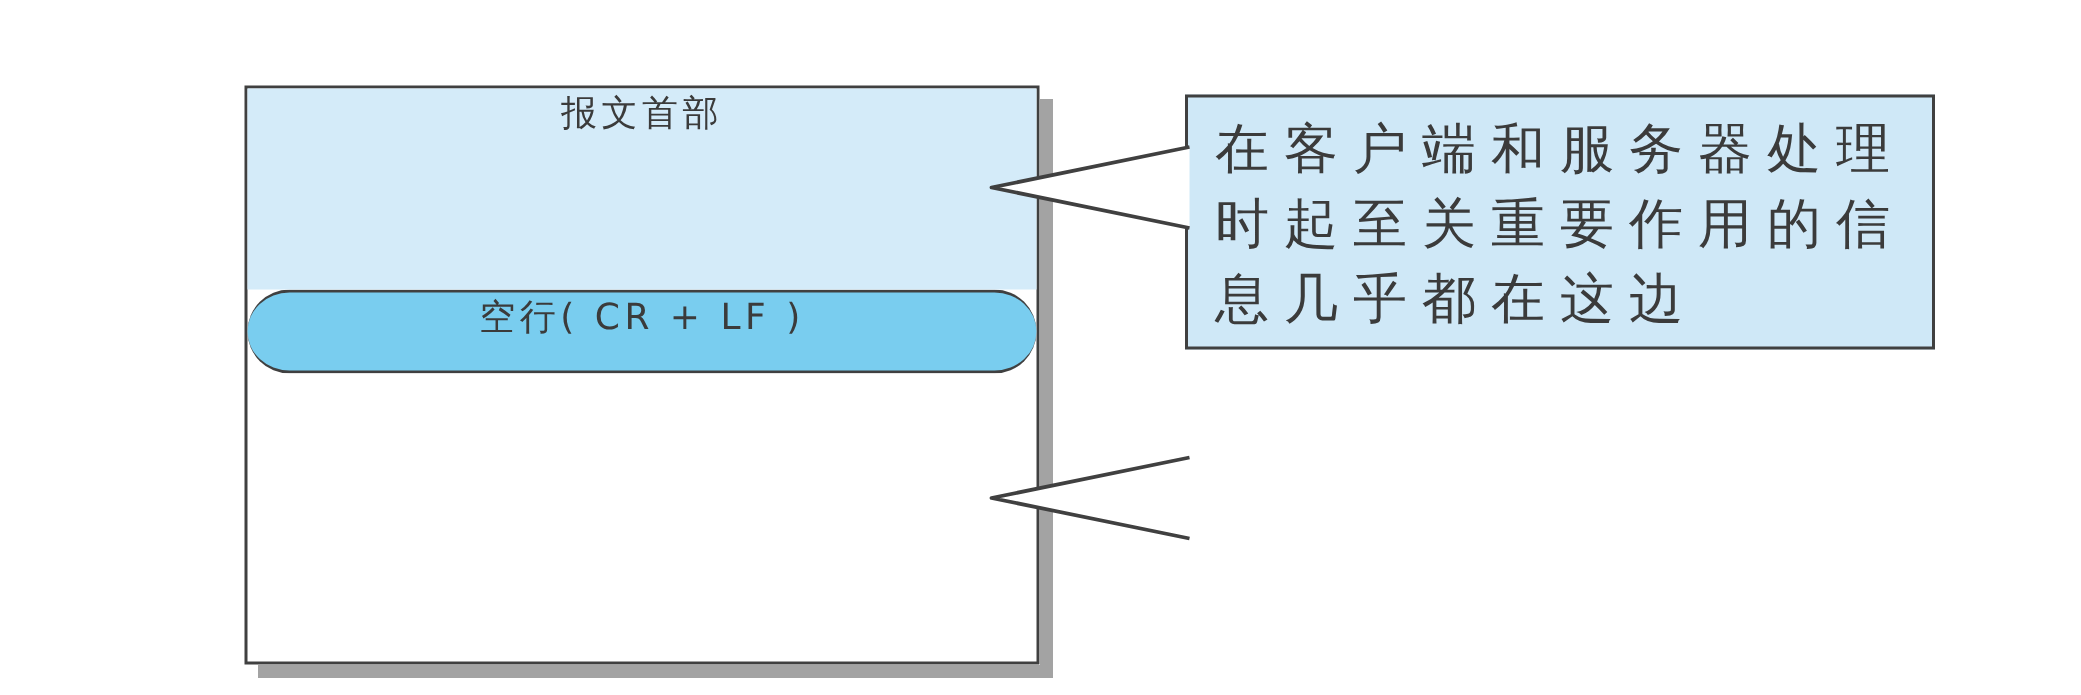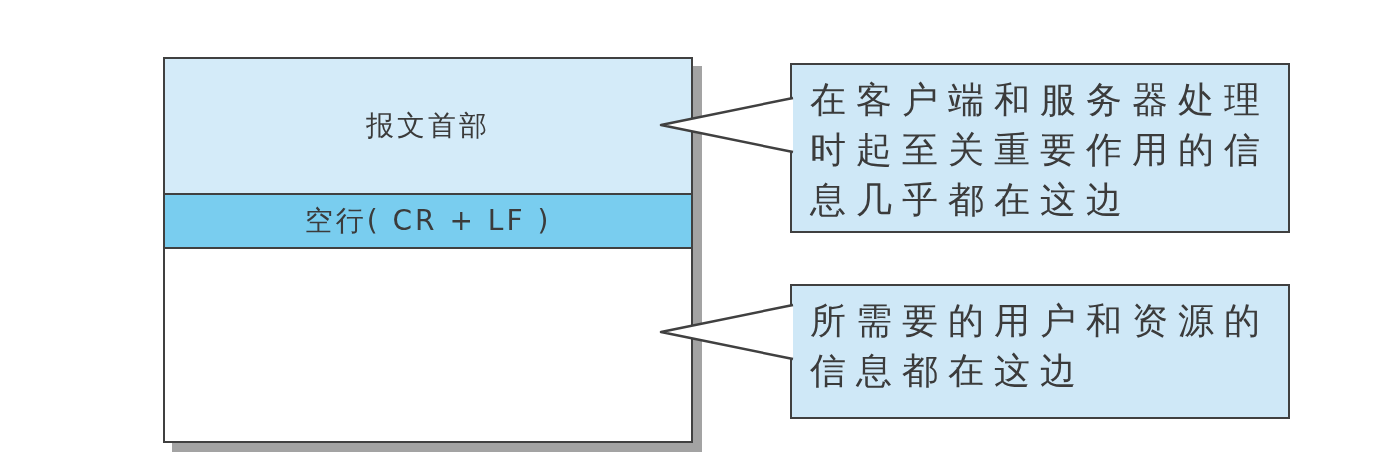--- a/index.html
+++ b/index.html
@@ -24,36 +24,37 @@
     width: 530px;
     height: 386px;
     border: 2px solid var(--line, #404040);
     box-shadow: 9px 9px 0 var(--shadow, #a3a3a3);
     display: flex;
     flex-direction: column;
     box-sizing: border-box;
   }
   .section {
     display: flex;
-    align-items: center;
+    align-items: flex-start;
     justify-content: center;
-    font-size: 28px;
+    font-size: 24px;
     letter-spacing: 3px;
     color: var(--text, #3b3b3b);
     box-sizing: border-box;
   }
   .section-header {
     height: 134px;
     background: var(--header-fill, #d4ebf9);
   }
   .section-blank {
     height: 56px;
     background: var(--blank-line-fill, #79cdef);
     border-top: 2px solid var(--line, #404040);
     border-bottom: 2px solid var(--line, #404040);
+    border-radius: 28px;
   }
   .section-body {
     flex: 1;
     background: var(--body-fill, #abddf3);
     border-top: 3px solid #ffffff;
   }
 
   
   .callout {
     position: absolute;
@@ -99,22 +100,19 @@
     </div>
     <div class="section section-blank">
       <span>空行( CR + LF )</span>
     </div>
   </div>
 
   <div class="callout callout-top">
     <span>在客户端和服务器处理时起至关重要作用的信息几乎都在这边</span>
   </div>
 
-  <div class="callout callout-bottom">
-    <span>所需要的用户和资源的信息都在这边</span>
-  </div>
 
   <svg class="tails" viewBox="0 0 1387 463" xmlns="http://www.w3.org/2000/svg">
     <path d="M 793 98 L 661 125 L 793 152" fill="#ffffff" stroke="#404040" stroke-width="2.5" stroke-linejoin="round"></path>
     <path d="M 793 305 L 661 332 L 793 359" fill="#ffffff" stroke="#404040" stroke-width="2.5" stroke-linejoin="round"></path>
   </svg>
 
 </div>
 
 </body></html>

